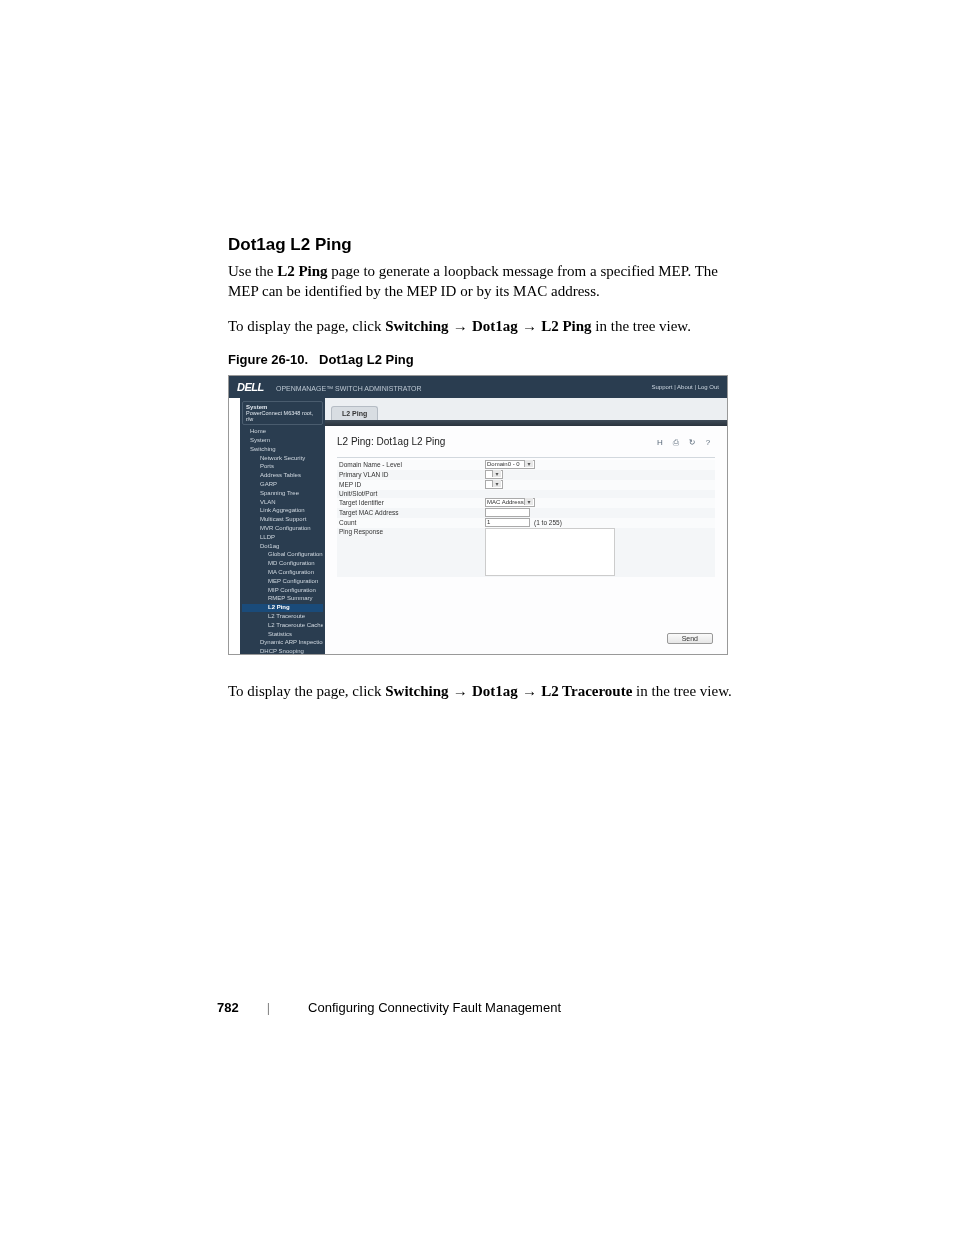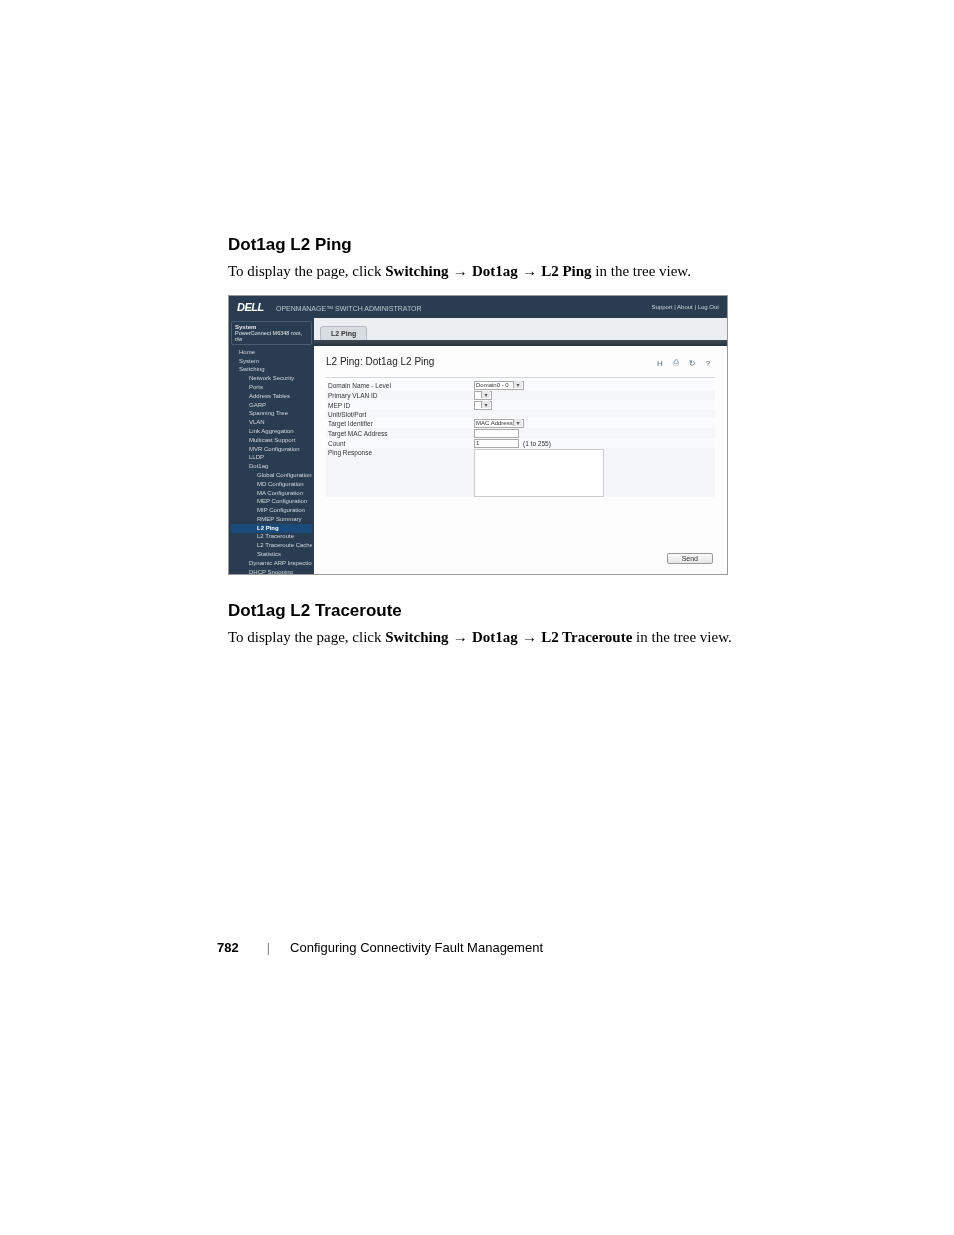--- a/index.html
+++ b/index.html
@@ -56,20 +56,21 @@
     align-items: center;
     padding: 0 8px;
     justify-content: space-between;
   }
   .brand { font-style: italic; font-weight: bold; color: #fff; font-size: 11px; letter-spacing: -0.5px; text-align: center; }
   .subtitle { font-size: 7px; color: #bcc7d2; margin-left: 10px; }
   .toplinks { font-size: 6px; color: #cbd5df; }
   .shot-body {
     display: flex;
     height: calc(100% - 22px);
+    margin-left: 11px;
   }
   .shot-left {
     width: 85px;
     background: #2a3d50;
     color: #d0d8e0;
     font-size: 6px;
     padding: 3px 2px;
     overflow: hidden;
   }
   .sys-box {
@@ -195,40 +196,46 @@
     border: 1px solid #999;
     background: linear-gradient(#fafafa,#e6e6e6);
     font-size: 7px;
     padding: 1px 14px;
     border-radius: 2px;
   }
 
   .footer {
     position: absolute;
     left: 217px;
-    top: 940px;
+    top: 1000px;
     font-family: Arial, Helvetica, sans-serif;
     font-size: 13px;
     color: #000;
     display: flex;
     align-items: center;
   }
   .footer .pnum { font-weight: bold; margin-right: 18px; }
   .footer .sep { color: #888; margin: 0 10px; }
 </style>
 </head>
 <body>
 
 <div class="page">
 
   <div class="h2">Dot1ag L2 Ping</div>
   <p class="para">
+    <span>Use the </span><span class="bold">L2 Ping</span><span> page to generate a loopback message from a specified MEP. The MEP can be identified by the MEP ID or by its MAC address.</span>
+  </p>
+  <p class="para">
     <span>To display the page, click </span><span class="bold">Switching</span><span class="arrow"> → </span><span class="bold">Dot1ag</span><span class="arrow"> → </span><span class="bold">L2 Ping</span><span> in the tree view.</span>
   </p>
 
+  <div class="fig-caption">
+    <span>Figure 26-10.</span>&nbsp;&nbsp;&nbsp;<span>Dot1ag L2 Ping</span>
+  </div>
 
   <div class="shot">
     <div class="shot-topbar">
       <div>
         <span class="brand">DELL</span>
         <span class="subtitle">OPENMANAGE™ SWITCH ADMINISTRATOR</span>
       </div>
       <div class="toplinks">Support | About | Log Out</div>
     </div>
     <div class="shot-body">
@@ -327,24 +334,23 @@
                   <div class="ping-resp"></div>
                 </div>
             </div>
           </div>
           <div class="send-btn">Send</div>
         </div>
       </div>
     </div>
   </div>
 
-  <div class="h2">Dot1ag L2 Traceroute</div>
   <p class="para">
     <span>To display the page, click </span><span class="bold">Switching</span><span class="arrow"> → </span><span class="bold">Dot1ag</span><span class="arrow"> → </span><span class="bold">L2 Traceroute</span><span> in the tree view.</span>
   </p>
 
 </div>
 
 <div class="footer">
   <span class="pnum">782</span>
   <span class="sep">|</span>
-  <span style="margin-left:10px;">Configuring Connectivity Fault Management</span>
+  <span style="margin-left:28px;">Configuring Connectivity Fault Management</span>
 </div>
 
 </body></html>

